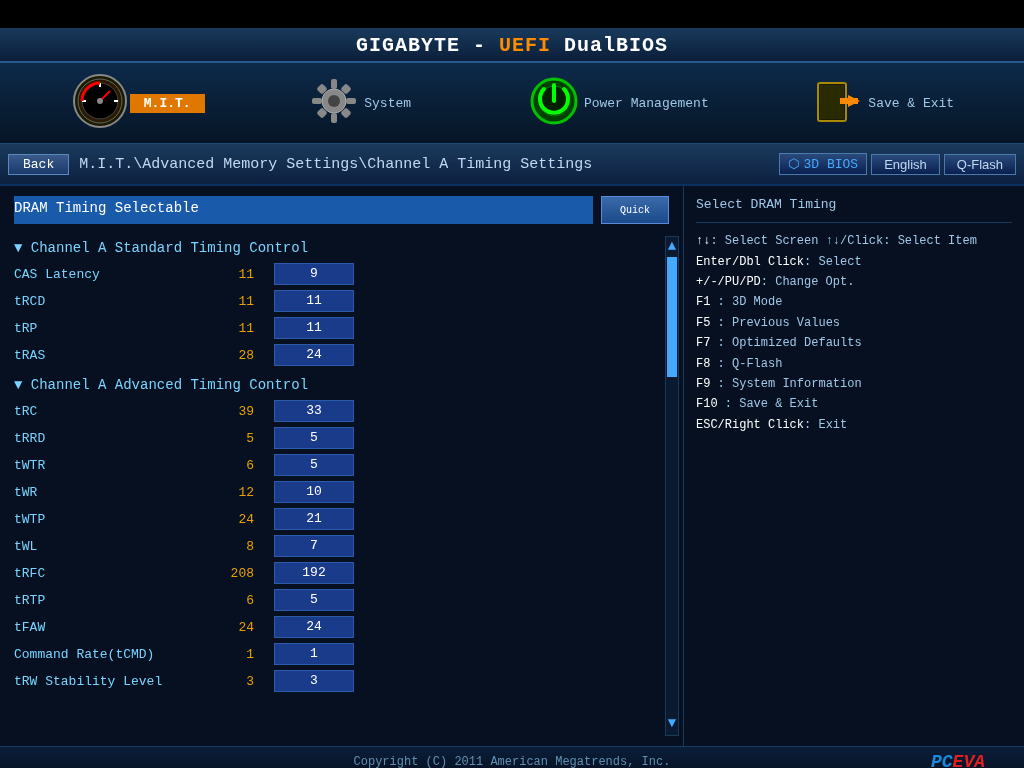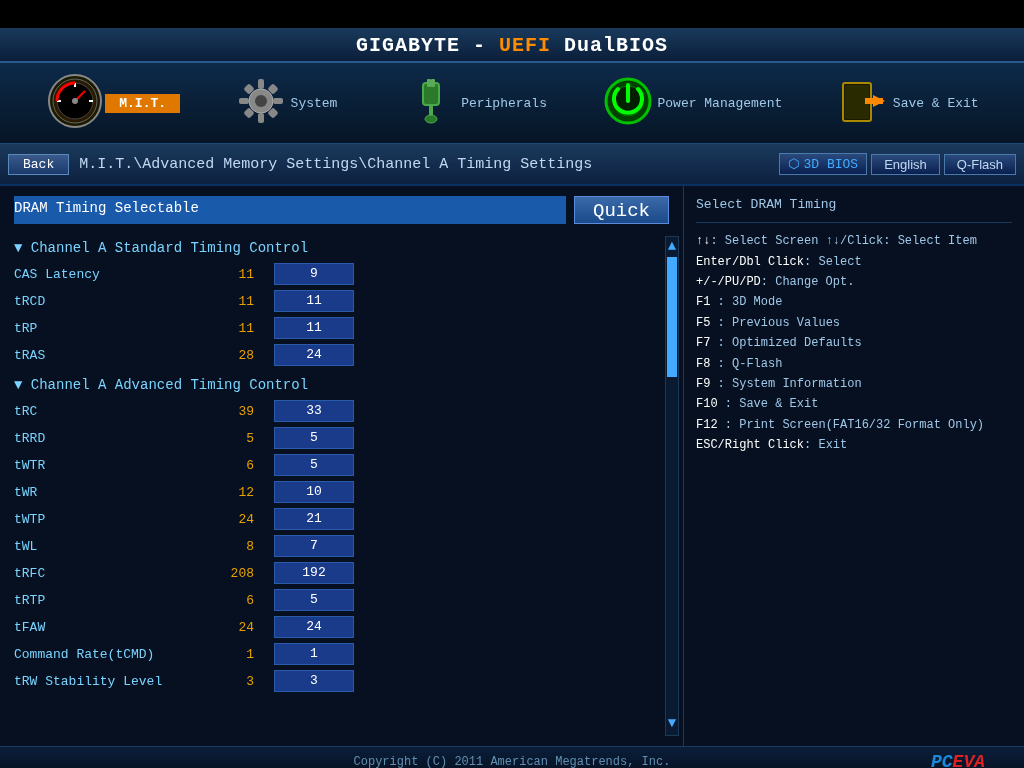--- a/index.html
+++ b/index.html
@@ -149,21 +149,21 @@
       font-family: 'Courier New', monospace;
       flex: 1;
       border: none;
       height: 28px;
     }
     .quick-btn {
       background: linear-gradient(180deg, #3a6aaa, #1a4a8a);
       color: #fff;
       border: 1px solid #5a8adc;
       padding: 3px 18px;
-      font-size: 19px;
+      font-size: 10px;
       font-family: 'Courier New', monospace;
       cursor: pointer;
       margin-left: 8px;
       height: 28px;
     }
 
     
     .section-header {
       color: #7ad4ff;
       font-size: 14px;
@@ -339,32 +339,20 @@
         <rect x="12" y="12" width="8" height="8" rx="2" fill="#888" transform="rotate(45 16 16)"></rect>
         <rect x="36" y="12" width="8" height="8" rx="2" fill="#888" transform="rotate(45 40 16)"></rect>
         <rect x="12" y="36" width="8" height="8" rx="2" fill="#888" transform="rotate(45 16 40)"></rect>
         <rect x="36" y="36" width="8" height="8" rx="2" fill="#888" transform="rotate(45 40 40)"></rect>
       </svg>
     </div>
     <span class="nav-label">System</span>
   </div>
 
 
-  <div class="nav-item">
-    <div class="nav-icon">
-      <svg width="56" height="56" viewBox="0 0 56 56">
-        <rect x="20" y="10" width="16" height="22" rx="3" fill="#2a7a2a" stroke="#4aaa4a" stroke-width="2"></rect>
-        <rect x="24" y="6" width="4" height="8" rx="1" fill="#5aaa5a"></rect>
-        <rect x="28" y="6" width="4" height="8" rx="1" fill="#5aaa5a"></rect>
-        <path d="M28 32 L28 44" stroke="#4aaa4a" stroke-width="4"></path>
-        <ellipse cx="28" cy="46" rx="6" ry="4" fill="#2a7a2a" stroke="#4aaa4a" stroke-width="1"></ellipse>
-      </svg>
-    </div>
-    <span class="nav-label">Peripherals</span>
-  </div>
 
   <div class="nav-item">
     <div class="nav-icon">
       <svg width="56" height="56" viewBox="0 0 56 56">
         <circle cx="28" cy="28" r="22" fill="#004000" stroke="#00c000" stroke-width="3"></circle>
         <circle cx="28" cy="28" r="15" fill="#002000" stroke="#008000" stroke-width="1"></circle>
         <line x1="28" y1="12" x2="28" y2="28" stroke="#00ff00" stroke-width="4" stroke-linecap="round"></line>
         <path d="M 18 16 A 14 14 0 1 0 38 16" stroke="#00ff00" stroke-width="4" fill="none" stroke-linecap="round"></path>
       </svg>
     </div>
@@ -504,21 +492,20 @@
     <div class="shortcut-text">
       <div><span class="key">↑↓</span>: Select Screen  ↑↓/Click: Select Item</div>
       <div><span class="key">Enter/Dbl Click</span>: Select</div>
       <div><span class="key">+/-/PU/PD</span>: Change Opt.</div>
       <div><span class="key">F1</span>  : 3D Mode</div>
       <div><span class="key">F5</span>  : Previous Values</div>
       <div><span class="key">F7</span>  : Optimized Defaults</div>
       <div><span class="key">F8</span>  : Q-Flash</div>
       <div><span class="key">F9</span>  : System Information</div>
       <div><span class="key">F10</span> : Save &amp; Exit</div>
-      <div><span class="key">F12</span> : Print Screen(FAT16/32 Format Only)</div>
       <div><span class="key">ESC/Right Click</span>: Exit</div>
     </div>
   </div>
 </div>
 
 <div class="footer">
   <div class="footer-wrap">
     <span>Copyright (C) 2011 American Megatrends, Inc.</span>
     <span class="footer-logo">
       <span class="pc">PC</span><span class="eva">EVA</span>

